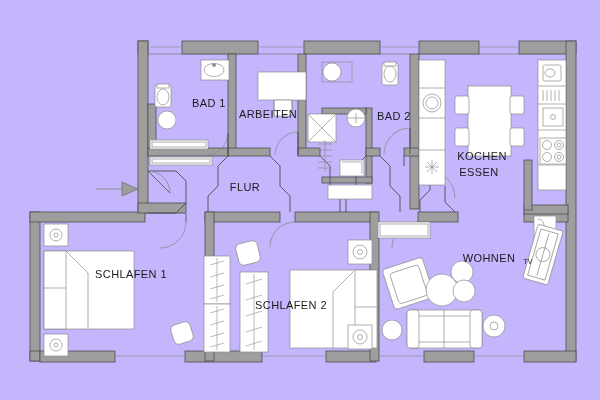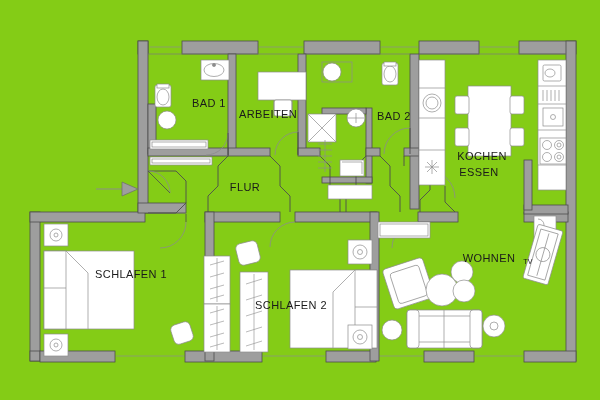--- a/index.html
+++ b/index.html
@@ -11,21 +11,21 @@
   body {
     width: 600px;
     height: 400px;
     font-family: "Liberation Sans", sans-serif;
     overflow: hidden;
   }
   #plan-root {
     position: relative;
     width: 600px;
     height: 400px;
-    background: #84cc16;
+    background: #c4b5fd;
   }
   #plan-svg {
     position: absolute;
     left: 0;
     top: 0;
     display: block;
   }
   .room-label {
     font-family: "Liberation Sans", sans-serif;
     fill: #1a1a1a;

